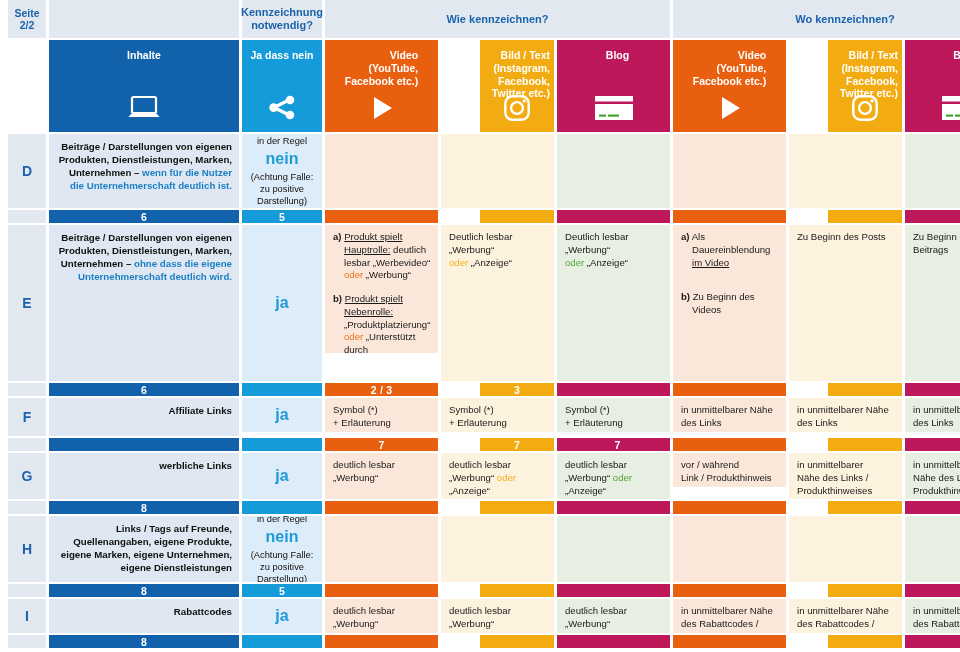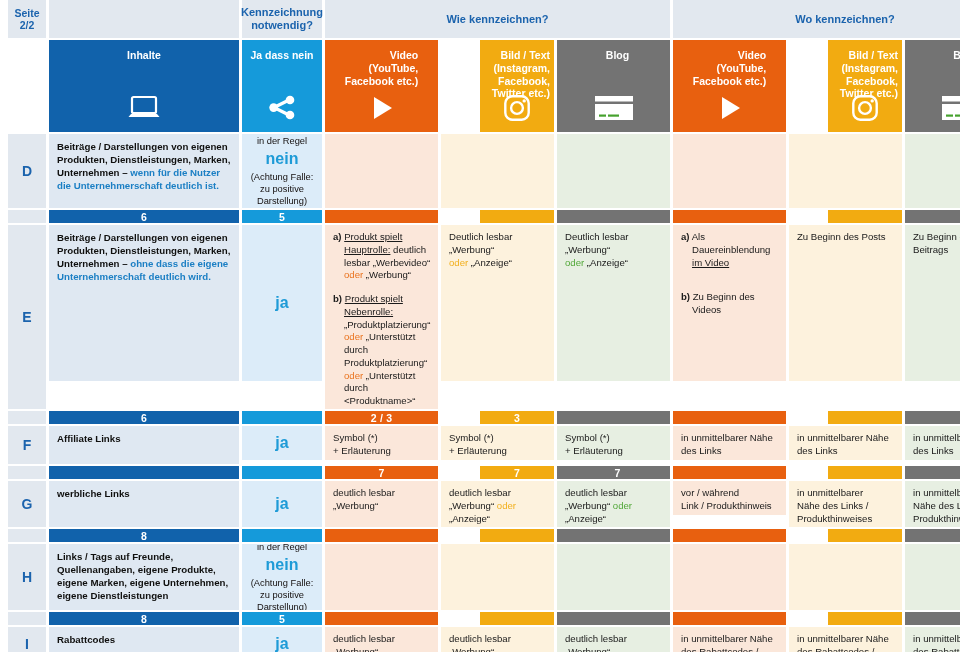--- a/index.html
+++ b/index.html
@@ -50,39 +50,39 @@
   .hcell .htxt { padding: 0 4px; }
   .hcell .hicon {
     position: absolute; bottom: 8px; left: 0; right: 0;
     display: flex; align-items: center; justify-content: center;
     height: 32px;
   }
   .c-blue  { background: #1162ab; }
   .c-lblue { background: #159ada; }
   .c-org   { background: #e8600f; }
   .c-yel   { background: #f2ab11; margin-left: 39px; }
-  .c-grn   { background: #737373; padding-left: 8px; }
+  .c-grn   { background: #be185d; padding-left: 8px; }
 
   
   .row { margin-top: 0; }
   .cell {
     padding: 6px 7px 6px 8px;
     font-size: 9.6px; line-height: 1.33;
     color: #1a1a1a;
     overflow: hidden;
   }
   .cell.letter {
     background: #e2e8ef;
     display: flex; align-items: center; justify-content: center;
     color: #1b63ad; font-size: 14px; font-weight: 700;
     padding: 0;
   }
   .cell.content {
     background: #dfe8f2;
-    color: #10100f; font-weight: 700; font-size: 9.7px; line-height: 1.34;
+    color: #10100f; font-weight: 700; font-size: 9.7px; line-height: 1.34; text-align: right;
   }
   .cell.yesno {
     background: #dcecf9;
     display: flex; flex-direction: column;
     align-items: center; justify-content: center;
     text-align: center; color: #15100f;
     font-size: 9.3px; line-height: 1.3; padding: 4px 4px;
   }
   .cell.yesno .big {
     color: #1e9bd7; font-size: 16px; font-weight: 700;
@@ -270,21 +270,21 @@
 
   <div class="grid row">
     <div class="cell letter">E</div>
     <div class="cell content" style="height:156px">
       <p class="cp"><span>Beiträge / Darstellungen von eigenen Produkten, Dienstleistungen, Marken, Unternehmen – </span><span class="blue">ohne dass die eigene Unternehmerschaft deutlich wird.</span></p>
     </div>
     <div class="cell yesno" style="height:156px">
       <span class="big">ja</span>
     </div>
 
-    <div class="cell t-org" style="height:184px">
+    <div class="cell t-org" style="height:128px">
       <p class="cp ind"><span class="lbl">a)</span>
         <span class="ul">Produkt spielt Hauptrolle:</span><span> deutlich lesbar „Werbevideo“ </span><span class="orange">oder</span><span> „Werbung“</span></p>
       <span class="gapline"></span>
       <p class="cp ind"><span class="lbl">b)</span>
         <span class="ul">Produkt spielt Nebenrolle:</span><span> „Produktplatzierung“ </span><span class="orange">oder</span><span> „Unterstützt durch Produktplatzierung“ </span><span class="orange">oder</span><span> „Unterstützt durch &lt;Produktname&gt;“</span></p>
     </div>
 
     <div class="cell t-yel" style="height:156px">
       <p class="cp"><span>Deutlich lesbar</span><br>
       <span>„Werbung“</span><br>

